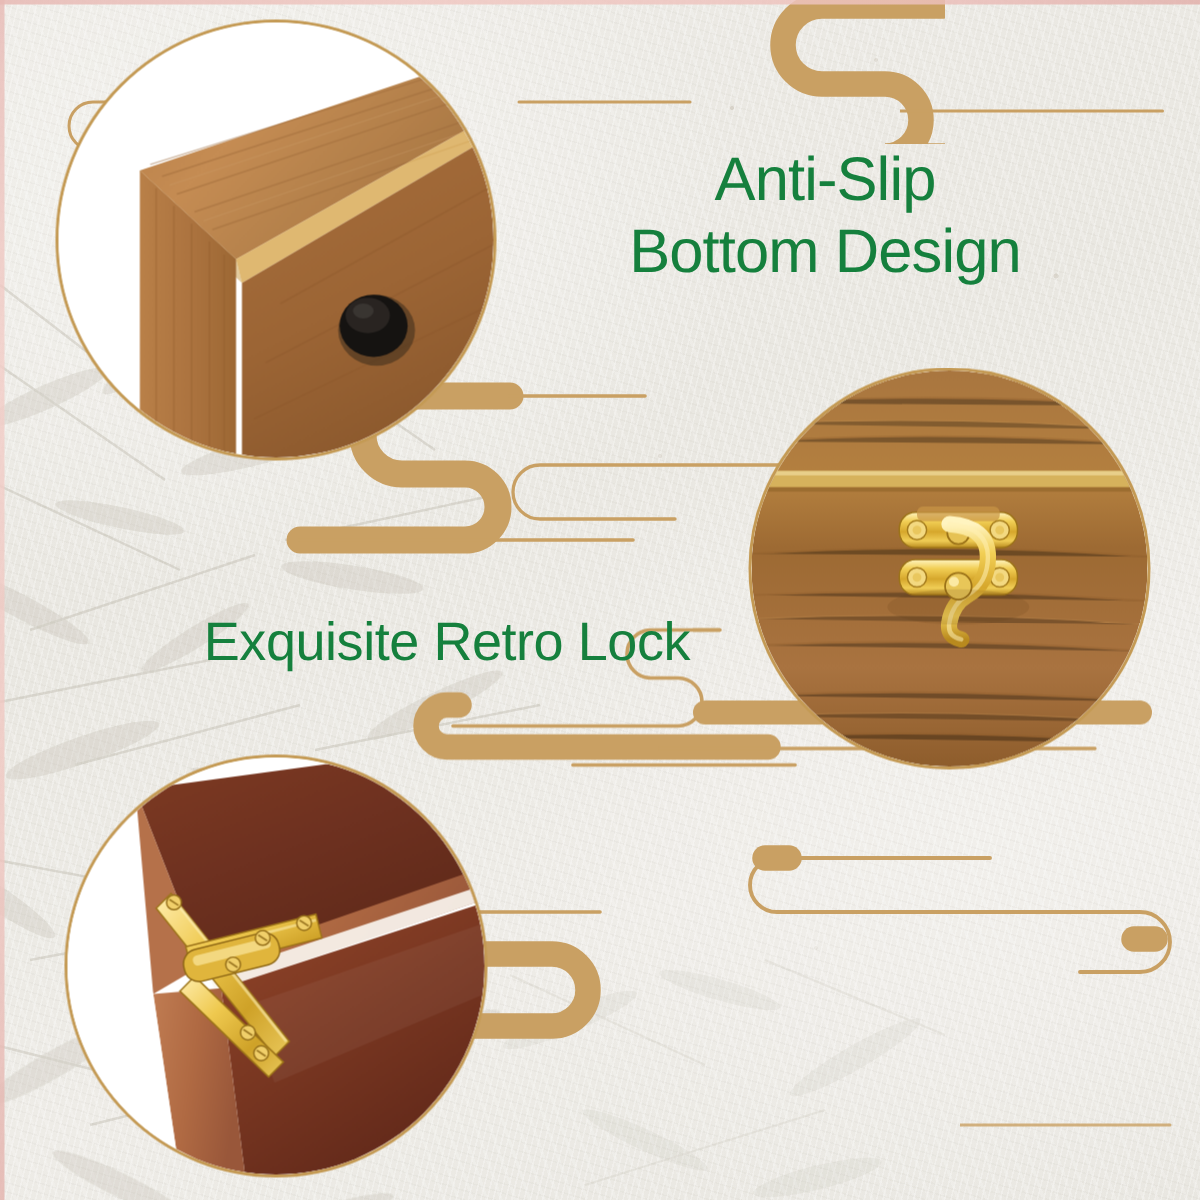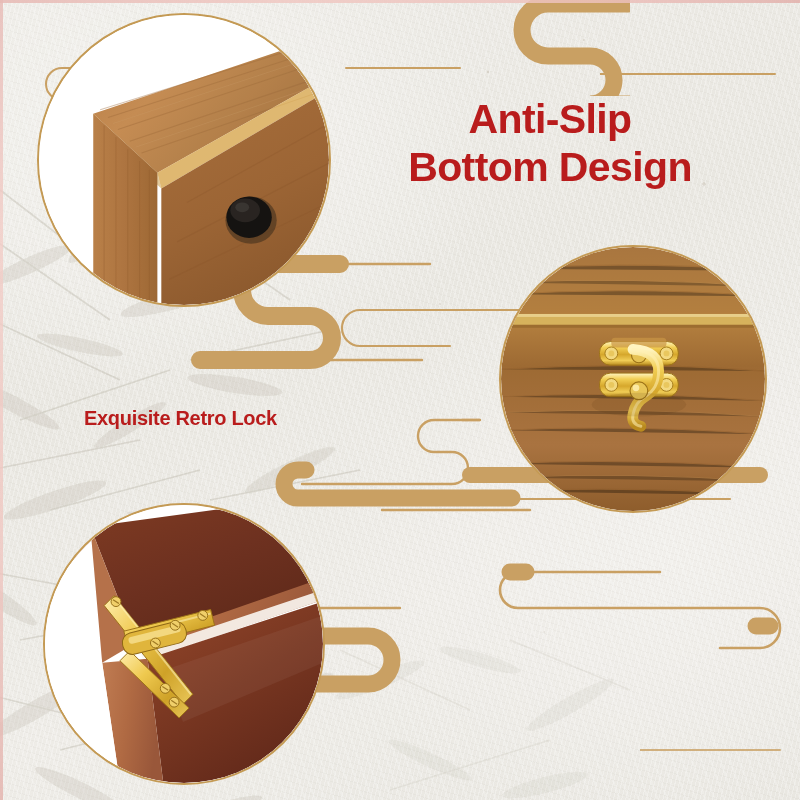--- a/index.html
+++ b/index.html
@@ -92,35 +92,35 @@
   .photo-inner { position: absolute; inset: 0; }
 
   
   #circle-anti-slip { left: 37px; top: 13px; width: 294px; height: 294px; }
   #circle-retro-lock { left: 499px; top: 245px; width: 268px; height: 268px; }
   #circle-hinges    { left: 43px; top: 503px; width: 282px; height: 282px; }
 
   
   .heading {
     position: absolute;
-    color: #b91c1c;
-    font-weight: 700;
+    color: #15803d;
+    font-weight: 400;
     letter-spacing: -0.6px;
     line-height: 1.16;
     text-align: center;
     white-space: pre-line;
   }
   #heading-anti-slip {
     left: 348px; top: 96px; width: 404px;
     font-size: 41px;
   }
   #heading-retro-lock {
-    left: 84px; top: 407px; width: 360px;
-    font-size: 20px;
-    text-align: left;
+    left: 100px; top: 407px; width: 360px;
+    font-size: 36px;
+    text-align: right;
     letter-spacing: -0.3px;
   }
   #heading-hinges {
     left: 382px; top: 604px; width: 404px;
     font-size: 41px;
   }
 </style>
 </head>
 <body>
 

